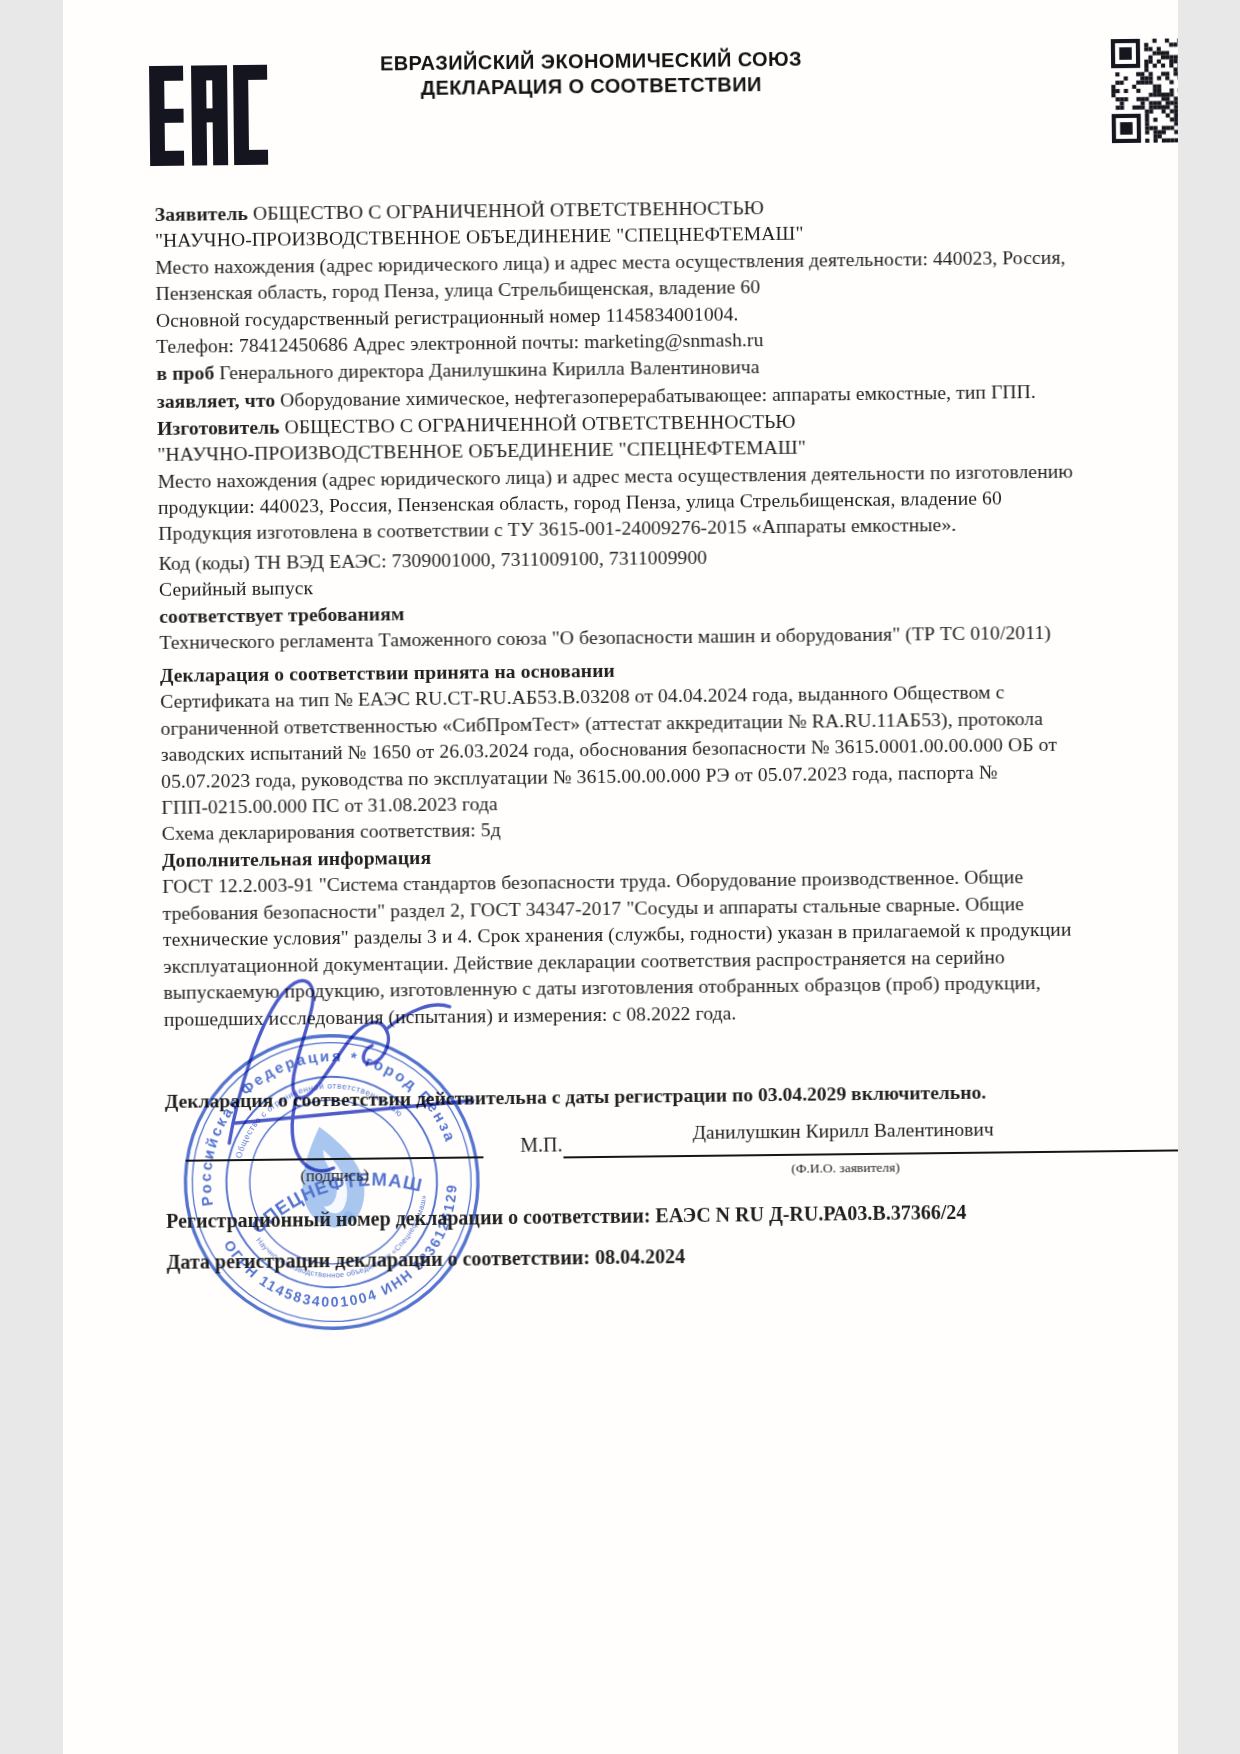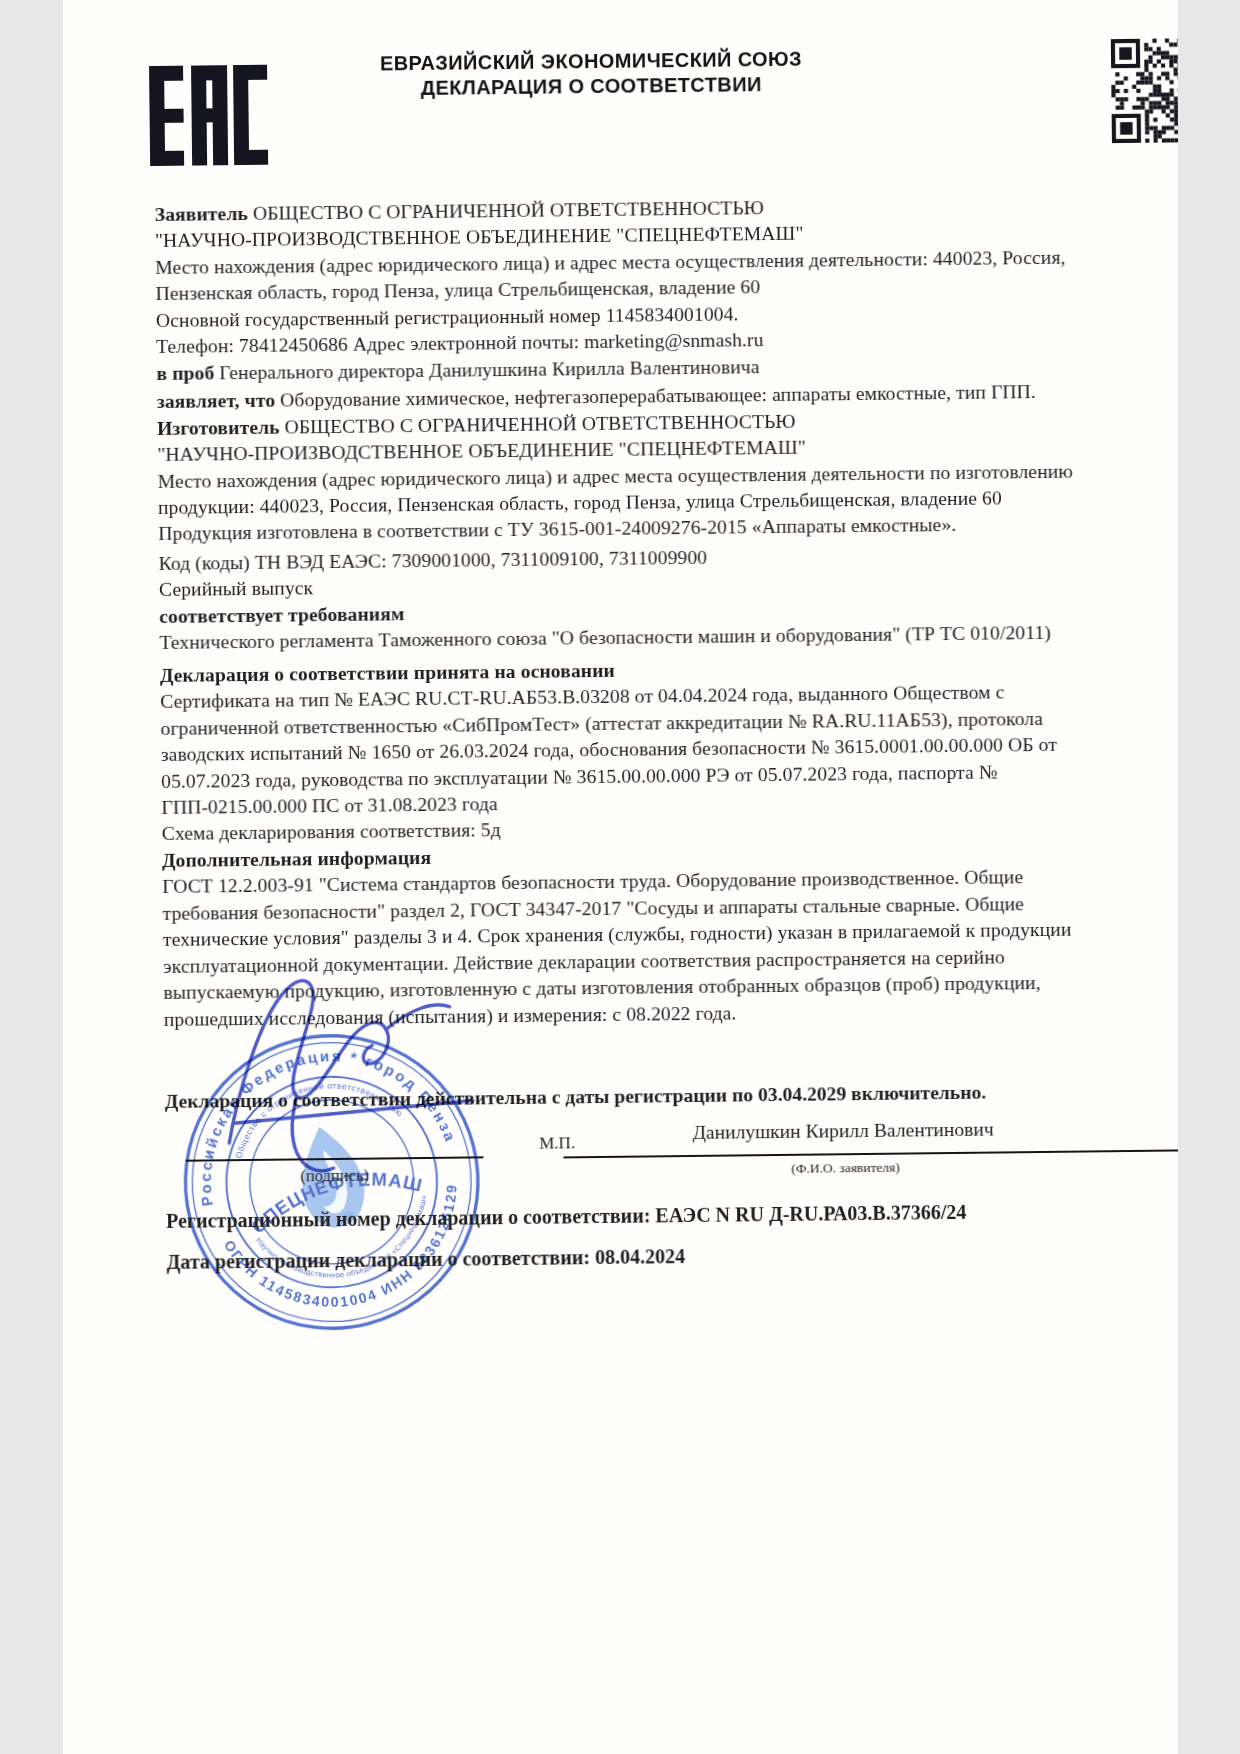--- a/index.html
+++ b/index.html
@@ -21,21 +21,21 @@
   .body-text{position:absolute;left:92px;top:202px;width:1066px;
     font-size:19.6px;line-height:26.45px;letter-spacing:.1px;}
   .ln{white-space:nowrap;}
   .ln b{font-weight:bold;}
   .mt2{margin-top:2px;} .mt4{margin-top:3px;} .mt6{margin-top:6px;}
   .validity{position:absolute;left:92px;top:1091px;width:1040px;
     font-size:19.6px;font-weight:bold;white-space:nowrap;}
   
   .sig-line{position:absolute;left:112px;top:1160px;width:298px;border-top:2.6px solid #151515;}
   .sig-caption{position:absolute;left:112px;top:1168px;width:298px;text-align:center;font-size:16.5px;}
-  .mp{position:absolute;left:466px;top:1138px;font-size:17px;}
+  .mp{position:absolute;left:447px;top:1138px;font-size:20px;}
   .fio-name{position:absolute;left:450px;top:1128px;width:640px;text-align:center;font-size:19.6px;}
   .fio-line{position:absolute;left:490px;top:1161px;width:666px;border-top:2px solid #151515;}
   .fio-caption{position:absolute;left:492px;top:1168px;width:560px;text-align:center;font-size:13.5px;}
   .reg1{position:absolute;left:92px;top:1210px;font-size:20px;font-weight:bold;white-space:nowrap;}
   .reg2{position:absolute;left:92px;top:1251px;font-size:20px;font-weight:bold;white-space:nowrap;}
   .stamp{position:absolute;left:102px;top:1028px;width:312px;height:312px;
     mix-blend-mode:multiply;opacity:.82;}
   .ink{position:absolute;left:128px;top:948px;width:310px;height:250px;
     mix-blend-mode:multiply;opacity:.9;}
 </style>

